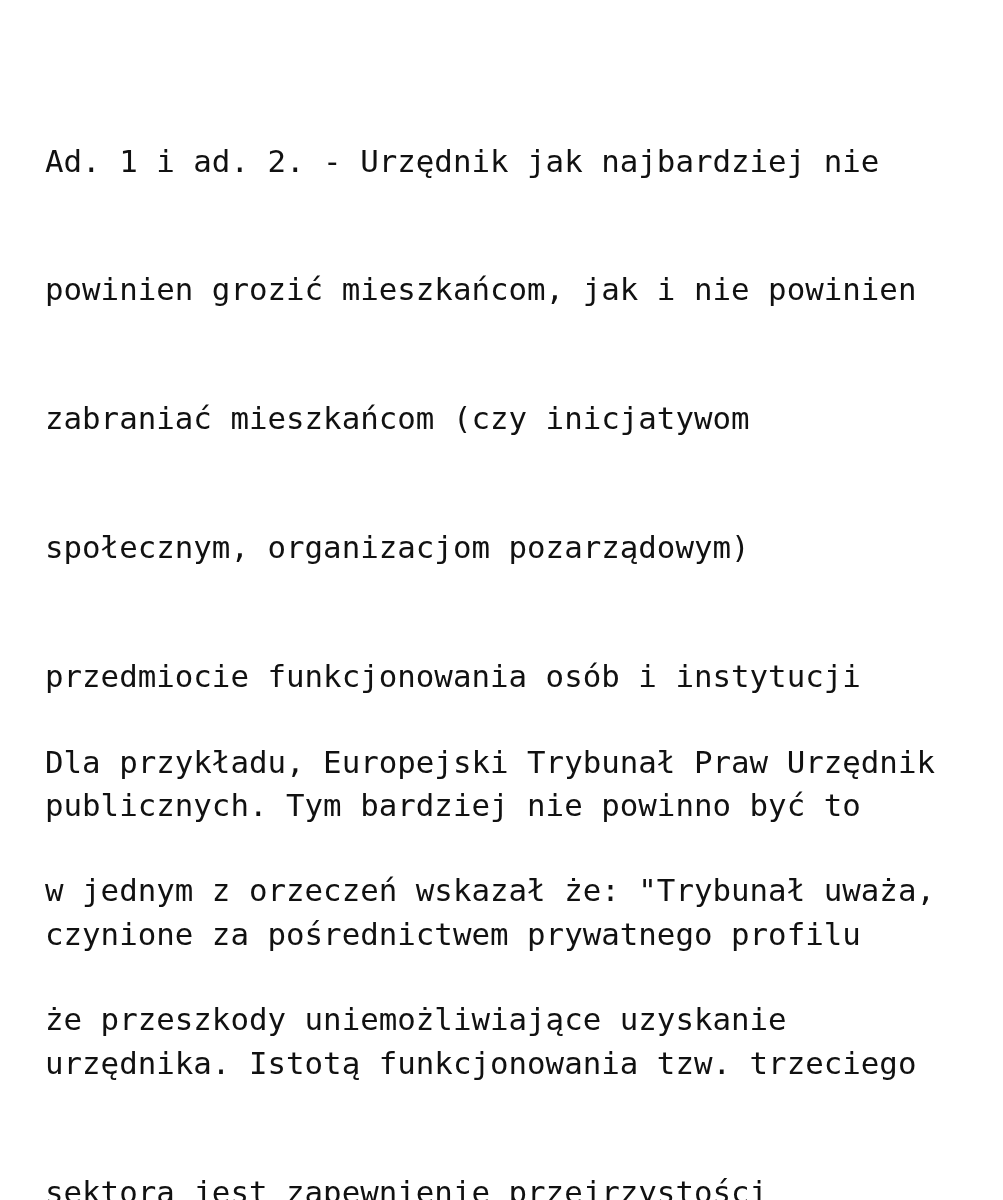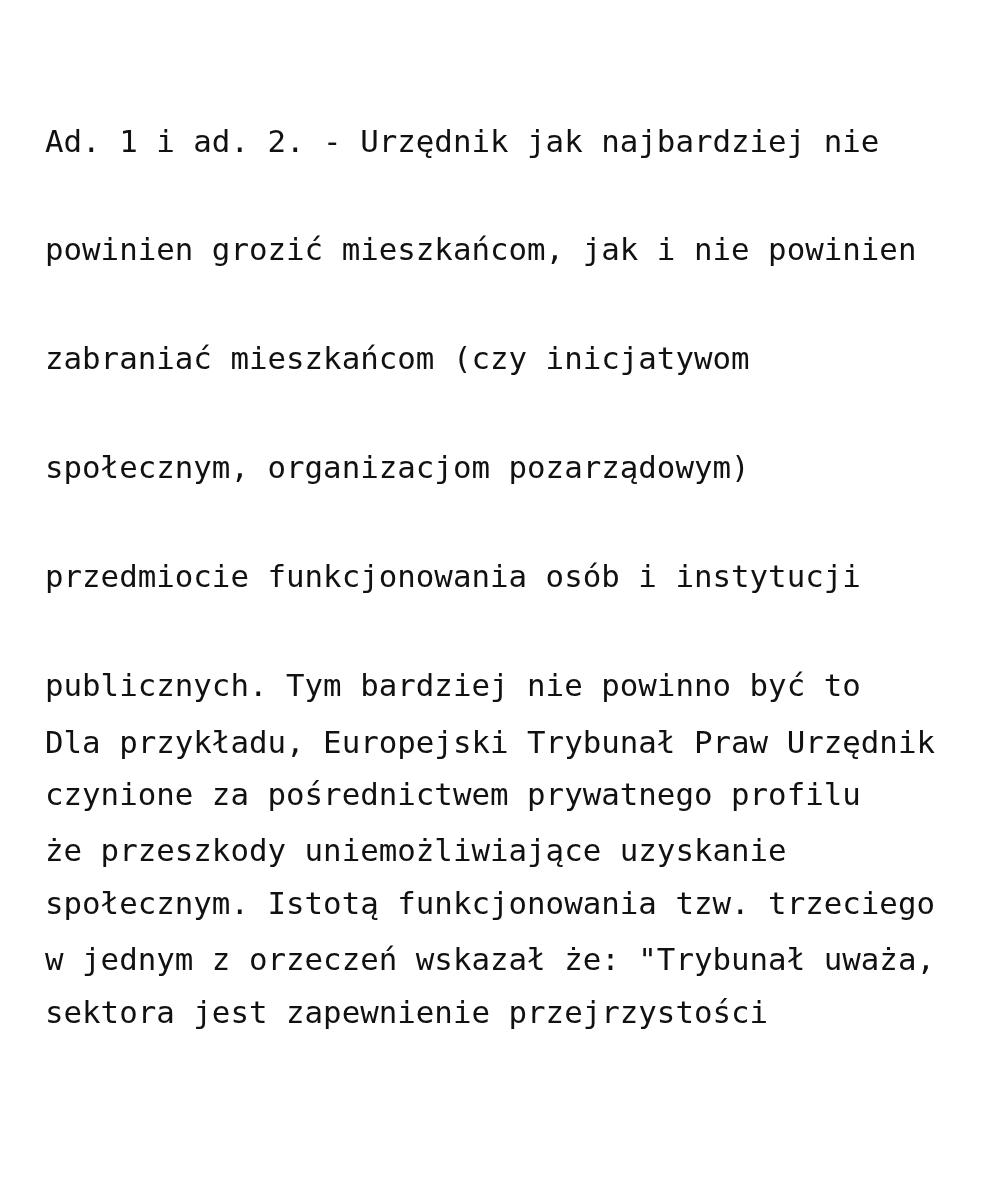--- a/index.html
+++ b/index.html
@@ -24,51 +24,52 @@
       color: #111111;
       letter-spacing: 0;
     }
     .para {
       margin: 0;
       white-space: pre;
     }
     .line {
       display: block;
       height: 36.3px;
+      margin-top: 20px;
     }
     .para-2 {
       position: absolute;
       top: 601px;
       left: 0;
     }
   </style>
 </head>
 <body>
 
 <div class="page">
   <div class="para para-1">
     <span class="line">Ad. 1 i ad. 2. - Urzędnik jak najbardziej nie</span>
     <span class="line">powinien grozić mieszkańcom, jak i nie powinien</span>
     <span class="line">zabraniać mieszkańcom (czy inicjatywom</span>
     <span class="line">społecznym, organizacjom pozarządowym)</span>
     <span class="line">przedmiocie funkcjonowania osób i instytucji</span>
     <span class="line">publicznych. Tym bardziej nie powinno być to</span>
     <span class="line">czynione za pośrednictwem prywatnego profilu</span>
-    <span class="line">społecznym. Istotą funkcjonowania tzw. trzeciego</span>
+    <span class="line">urzędnika. Istotą funkcjonowania tzw. trzeciego</span>
     <span class="line">sektora jest zapewnienie przejrzystości</span>
     
     
     
     
   </div>
 
   <div class="para para-2">
     <span class="line">Dla przykładu, Europejski Trybunał Praw Urzędnik</span>
+    <span class="line">w jednym z orzeczeń wskazał że: "Trybunał uważa,</span>
     <span class="line">że przeszkody uniemożliwiające uzyskanie</span>
-    <span class="line">w jednym z orzeczeń wskazał że: "Trybunał uważa,</span>
     
     
     
     
     
     
     
     
     
   </div>

